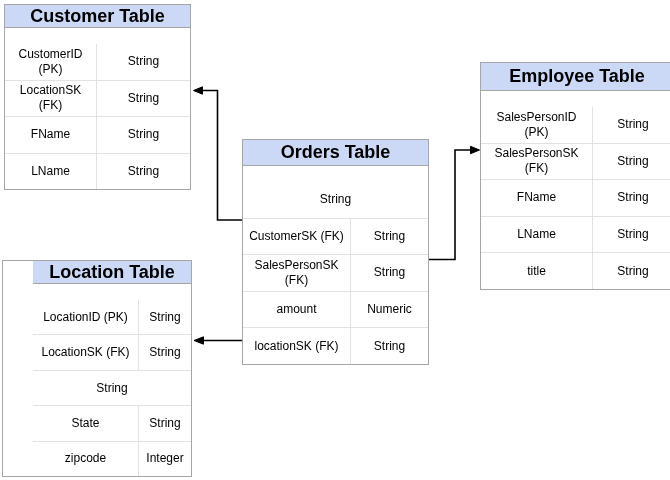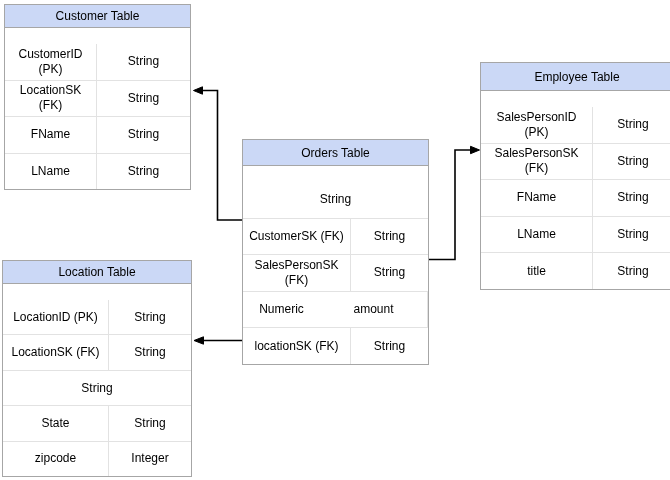--- a/index.html
+++ b/index.html
@@ -23,21 +23,22 @@
     flex-direction: column;
     font-size: 12px;
   }
   .erd-header {
     flex: 0 0 auto;
     display: flex;
     align-items: center;
     justify-content: center;
     background: var(--header-fill, #cbd8f6);
     border-bottom: 1px solid var(--border, #a6a6a6);
-    font-size: 12px;
+    font-size: 18px;
+    font-weight: bold;
   }
   .erd-body { flex: 1 1 auto; display: flex; flex-direction: column; margin-top: 16px; }
   .erd-row { flex: 1 1 0; display: flex; min-height: 0; }
   .erd-row + .erd-row { border-top: 1px solid var(--grid, #e2e2e2); }
   .cell {
     display: flex;
     align-items: center;
     justify-content: center;
     text-align: center;
     white-space: pre-line;
@@ -47,21 +48,21 @@
   .cell.name { flex: 0 0 var(--namecol); width: var(--namecol); border-right: 1px solid var(--grid, #e2e2e2); }
   .cell.type { flex: 1 1 auto; text-align: right; }
 
   
   .t-customer { left: 4px;   top: 4px;   width: 187px; height: 186px; --namecol: 92px; }
   .t-customer .erd-header { height: 23px; }
   .t-orders   { left: 242px; top: 139px; width: 187px; height: 226px; --namecol: 108px; }
   .t-orders .erd-header { height: 26px; }
   .t-employee { left: 480px; top: 62px;  width: 194px; height: 228px; --namecol: 112px; }
   .t-employee .erd-header { height: 28px; }
-  .t-location { left: 2px;   top: 260px; width: 190px; height: 217px; --namecol: 106px; }
+  .t-location { left: 2px;   top: 260px; width: 190px; height: 217px; padding-left: 30px; --namecol: 106px; }
   .t-location .erd-header { height: 23px; }
 
   #connector-layer { position: absolute; left: 0; top: 0; width: 670px; height: 480px; }
   .connector polyline { fill: none; stroke: var(--connector, #000); stroke-width: 1.6; }
   .connector polygon  { fill: var(--connector, #000); stroke: var(--connector, #000); stroke-width: 1; }
 </style>
 </head>
 <body>
 
 <div id="stage" style="--header-fill: #cbd8f6; --border: #a6a6a6; --grid: #e2e2e2; --connector: #000000; --text: #000000; --bg: #ffffff;">
@@ -112,22 +113,22 @@
         <div class="erd-row">
           <div class="cell name">CustomerSK (FK)</div>
           <div class="cell type">String</div>
         </div>
         <div class="erd-row">
           <div class="cell name">SalesPersonSK
 (FK)</div>
           <div class="cell type">String</div>
         </div>
         <div class="erd-row">
+          <div class="cell name">amount</div>
           <div class="cell type">Numeric</div>
-          <div class="cell name">amount</div>
         </div>
         <div class="erd-row">
           <div class="cell name">locationSK (FK)</div>
           <div class="cell type">String</div>
         </div>
       </div>
     </div>
   <div class="erd-table t-employee">
       <div class="erd-header">Employee Table</div>
       <div class="erd-body">

